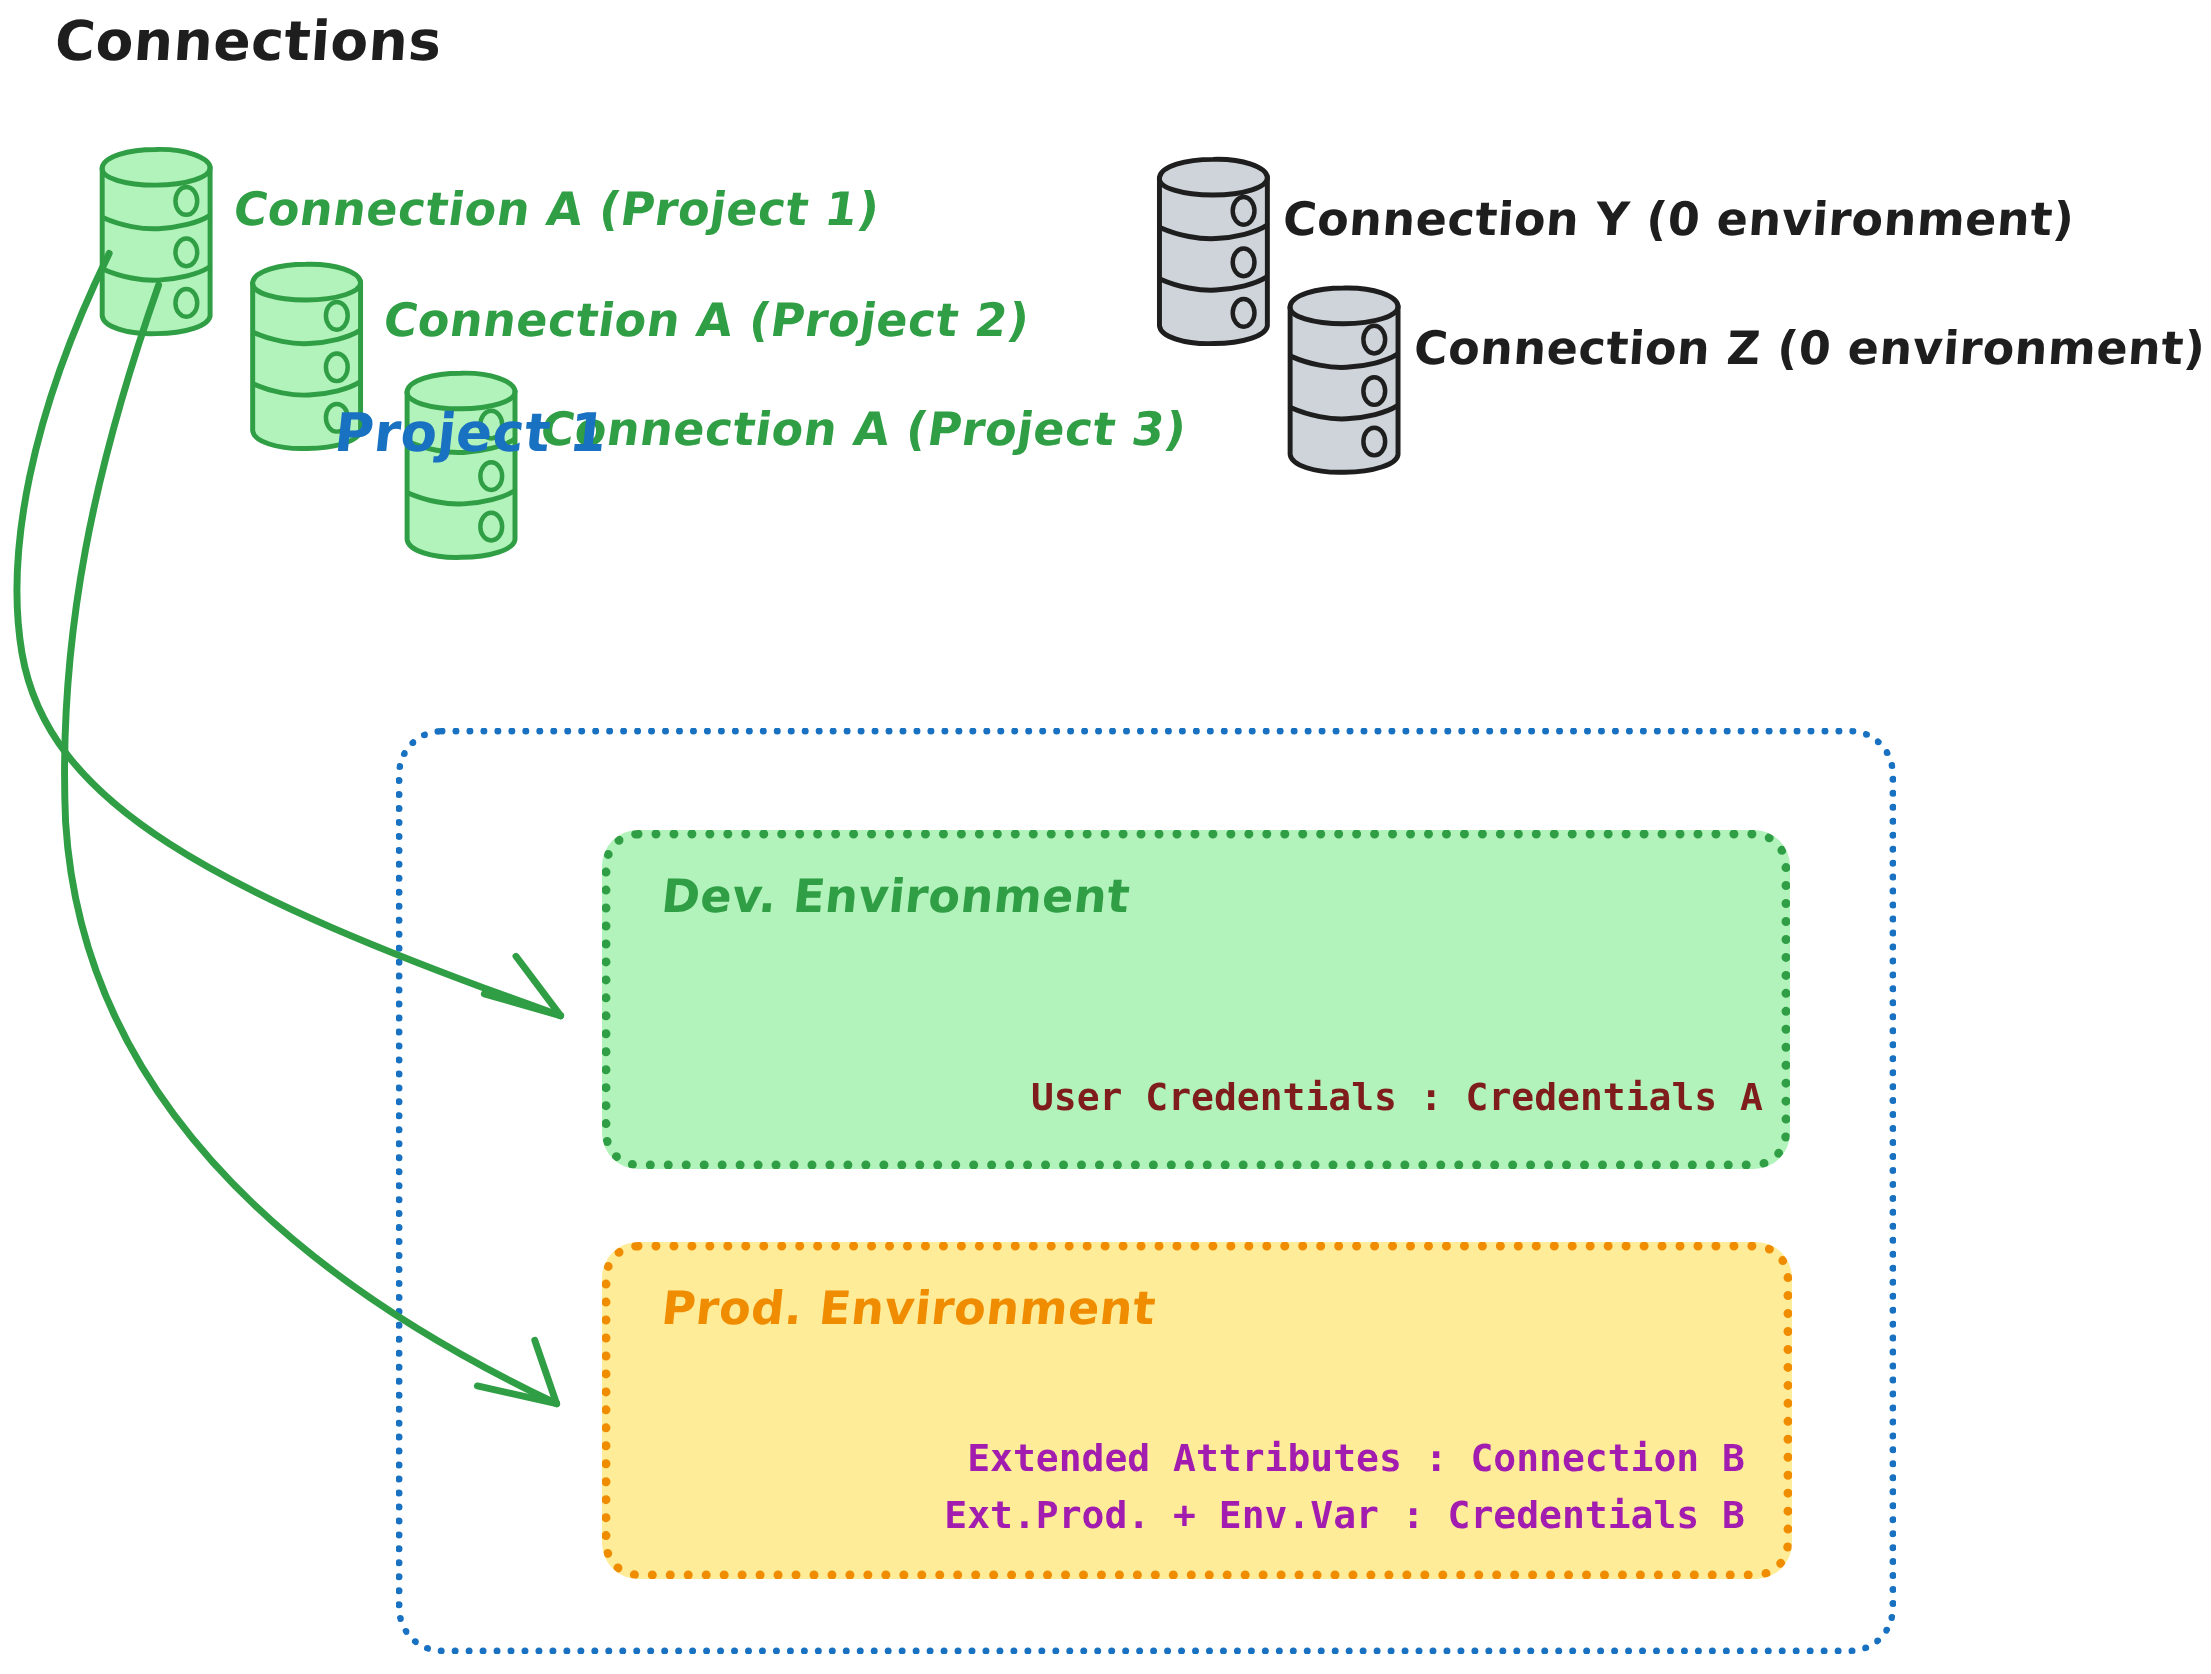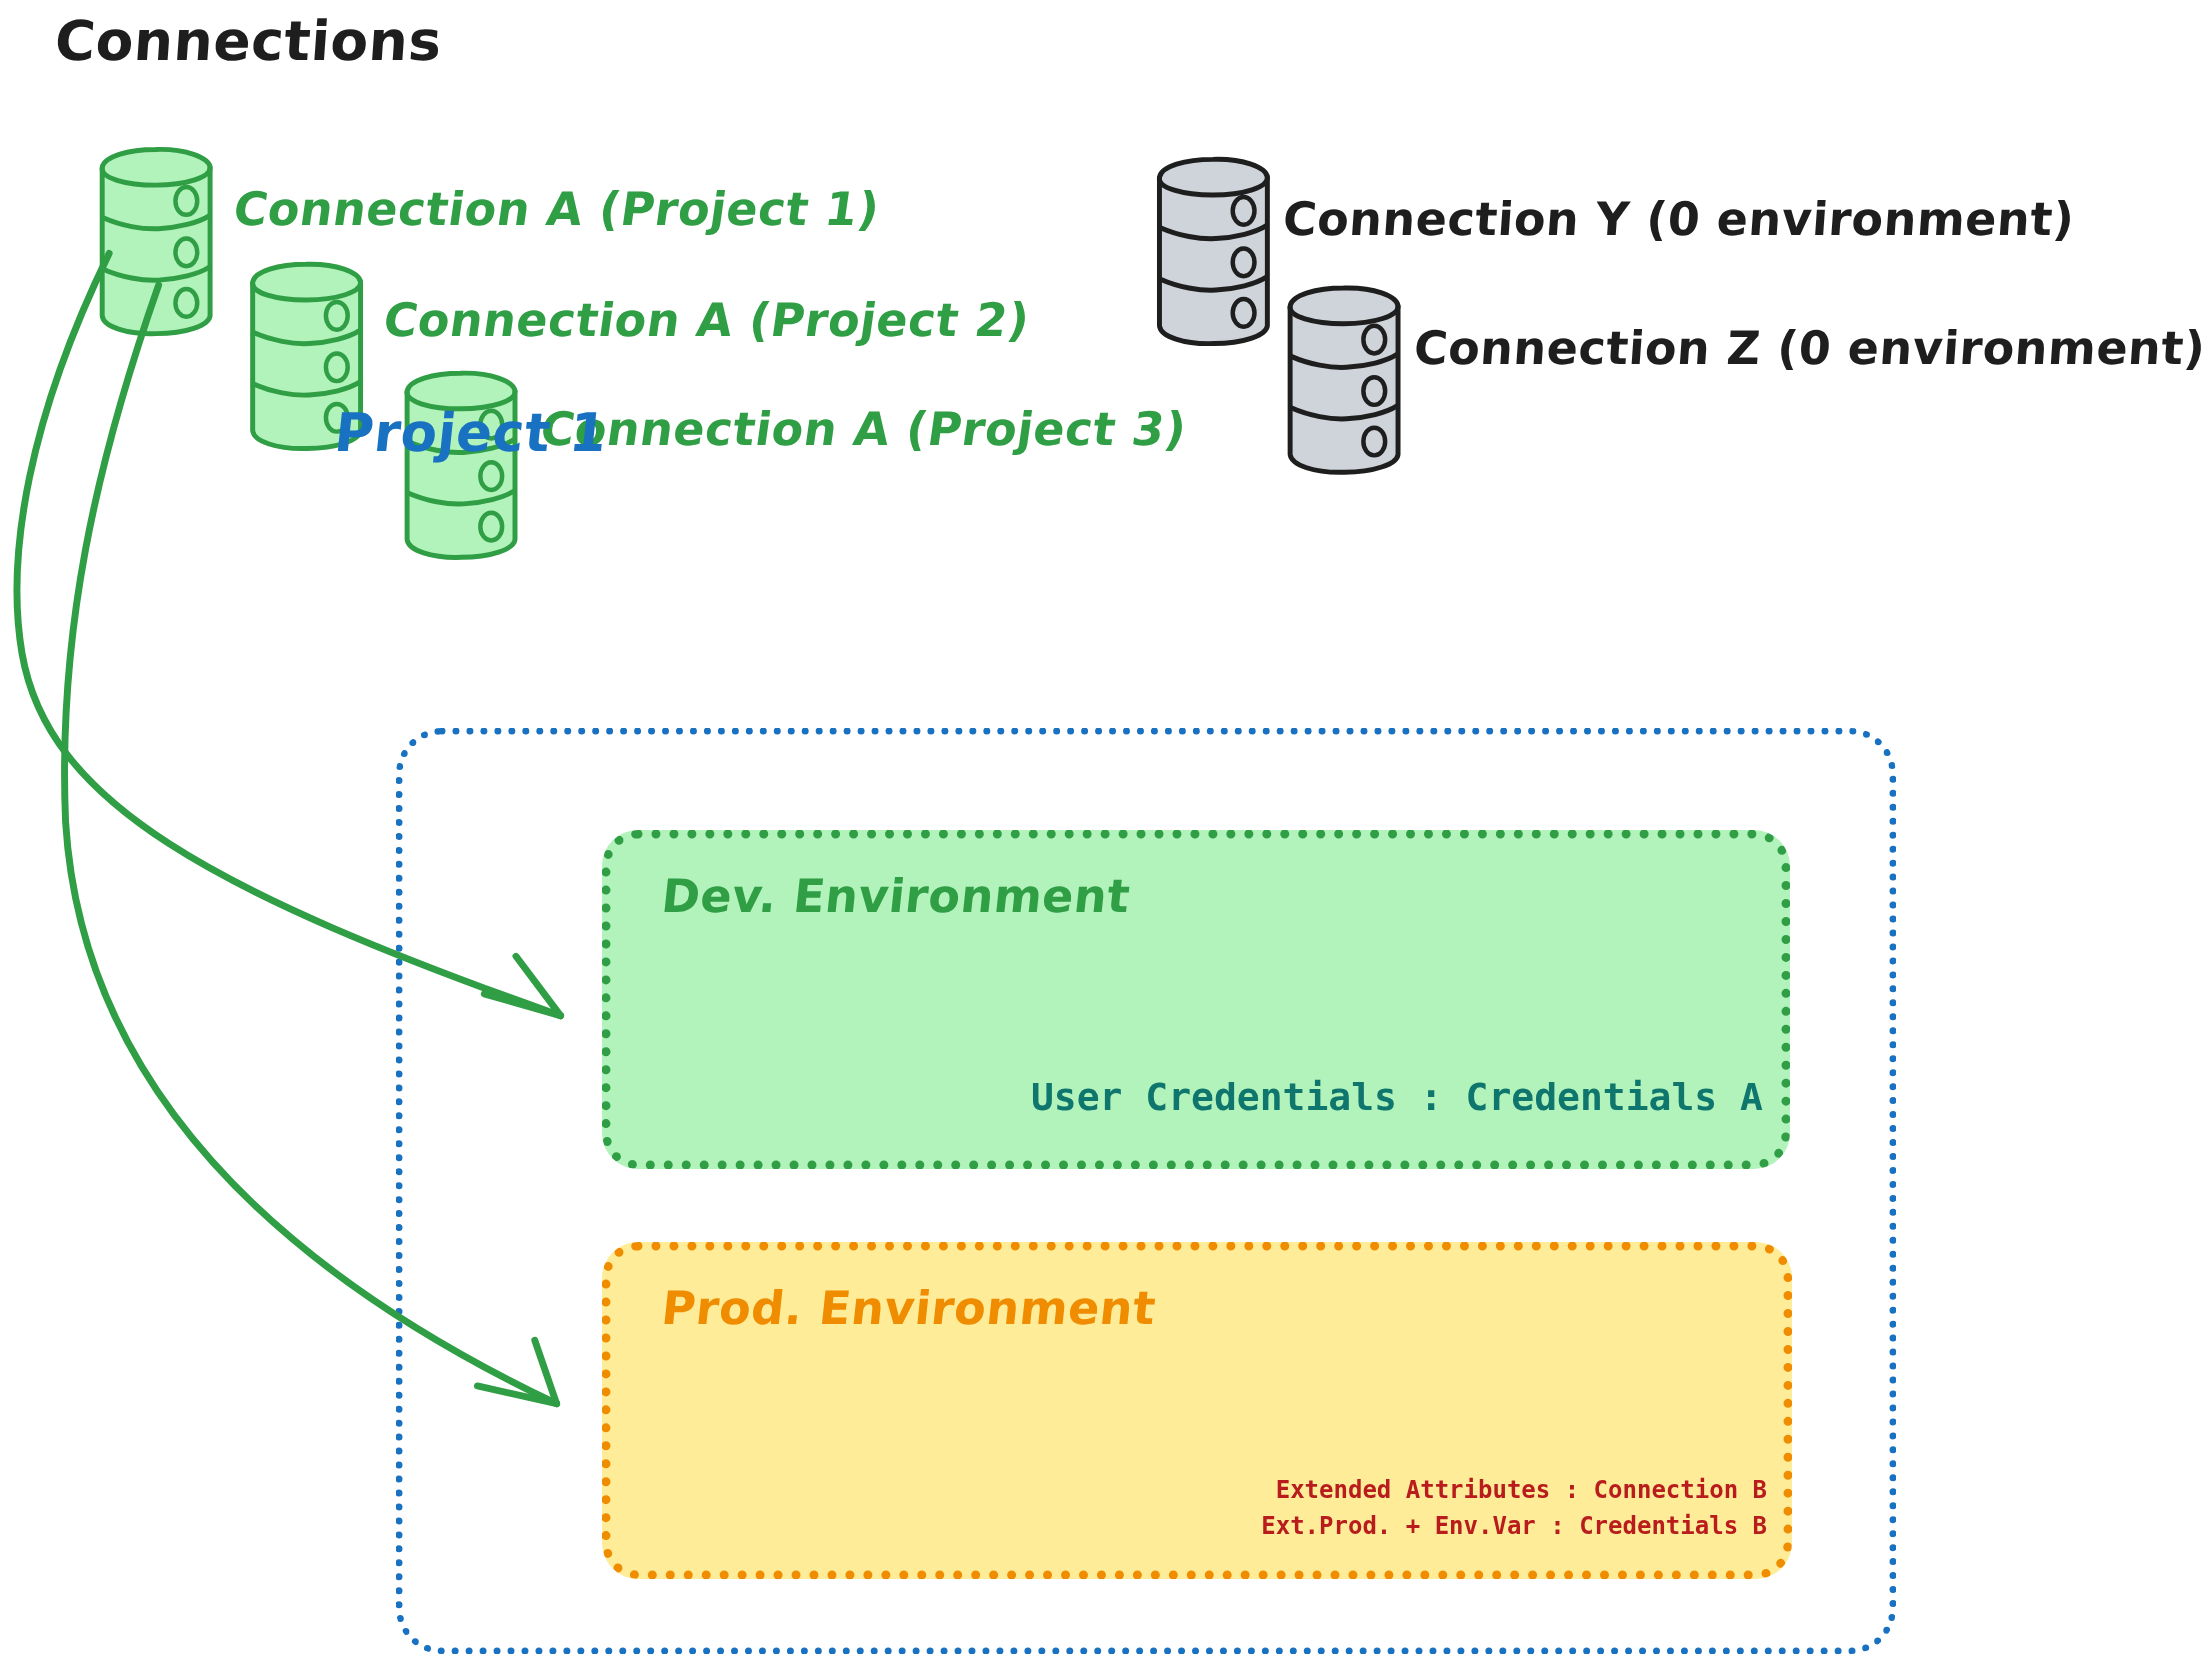--- a/index.html
+++ b/index.html
@@ -87,28 +87,28 @@
     left:51px; top:34px;
     font-size:46px;
     color:#f08c00;
     transform:skewX(-6deg);
   }
   #dev-kv{
     left:95px; bottom:34px;
     right:18px;
     text-align:right;
     font-size:38px;
-    color:#0f766e;
+    color:#7f1d1d;
   }
   #prod-kv{
     left:46px; bottom:26px;
-    right:16px;
+    right:38px;
     text-align:right;
-    font-size:24px;
-    color:#b91c1c;
+    font-size:38px;
+    color:#a21caf;
   }
 
   .svg-layer{position:absolute;left:0;top:0;width:2212px;height:1674px;pointer-events:none;}
 </style>
 </head>
 <body>
 
 <div id="canvas">
 
   <div class="abs hand" id="title-connections">Connections</div>

